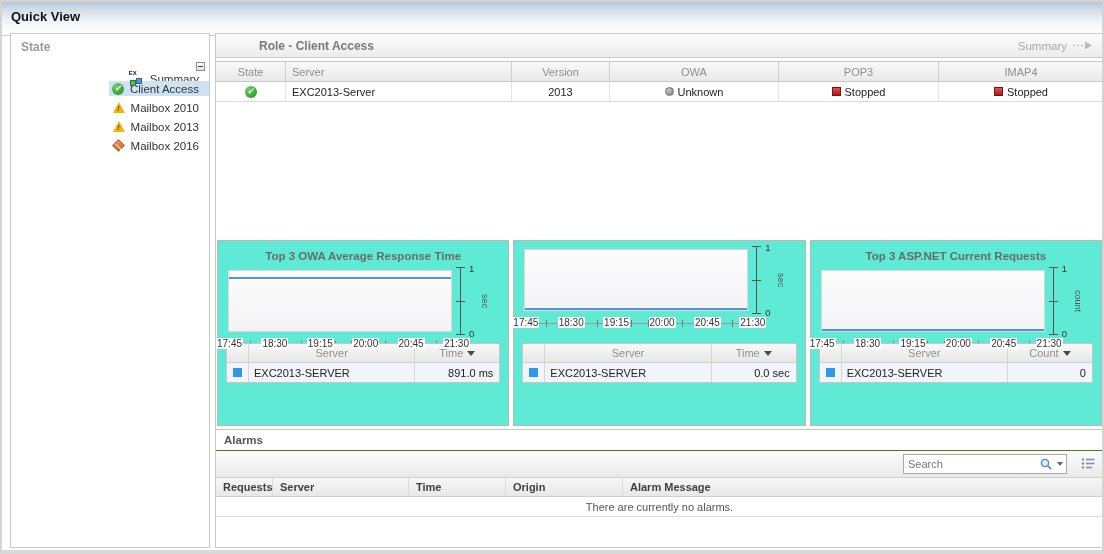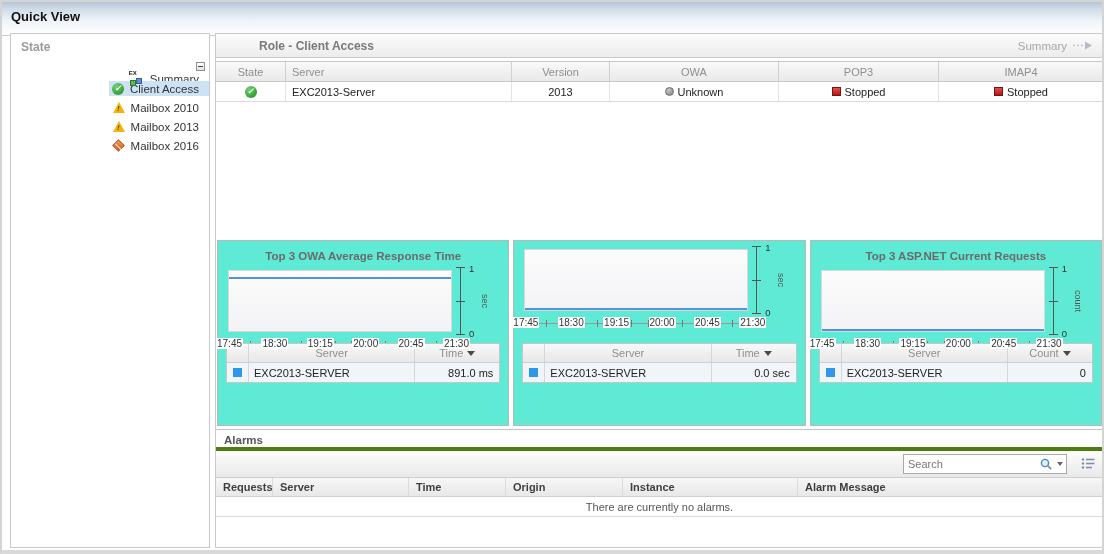--- a/index.html
+++ b/index.html
@@ -86,21 +86,21 @@
   .mc-sw { width:22px; flex:0 0 auto; display:flex; align-items:center; justify-content:center; align-self:stretch; border-right:1px solid #d6d6d6; }
   .mc-server { flex:1; text-align:center; align-self:stretch; display:flex; align-items:center; justify-content:center; border-right:1px solid #d6d6d6; }
   .mini-row .mc-server { justify-content:flex-start; padding-left:5px; }
   .mc-val { width:84px; flex:0 0 auto; display:flex; align-items:center; justify-content:center; gap:4px; }
   .mini-row .mc-val { justify-content:flex-end; padding-right:6px; }
   .series-swatch { width:9px; height:9px; background:#2f97e8; }
   .sort-caret { width:0; height:0; border-left:4px solid transparent; border-right:4px solid transparent; border-top:5px solid #4a4a4a; display:inline-block; }
 
   
   .alarms { flex:0 0 auto; height:118px; margin-top:3px; border-top:1px solid #c6c6c6; display:flex; flex-direction:column; }
-  .alarms-title { height:21px; padding:4px 0 0 8px; font-size:11.5px; font-weight:bold; color:#555; border-bottom:4px solid #4d7c0f; }
+  .alarms-title { height:21px; padding:4px 0 0 8px; font-size:11.5px; font-weight:bold; color:#555; border-bottom:1px solid #4d7c0f; }
   .alarms-toolbar { height:27px; background:linear-gradient(#fdfdfd,#e9e9e9); border-bottom:1px solid #cfcfcf; position:relative; }
   .search-box { position:absolute; right:36px; top:3px; width:164px; height:20px; border:1px solid #a9a9a9; background:#fff; }
   .search-box input { position:absolute; left:4px; top:1px; width:118px; height:16px; border:none; outline:none; font-family:"Liberation Sans", sans-serif; font-size:11px; color:#333; }
   .search-box input::placeholder { color:#777; }
   .search-icons { position:absolute; right:3px; top:2px; display:flex; align-items:center; gap:3px; cursor:pointer; }
   .dd-caret { width:0; height:0; border-left:3.5px solid transparent; border-right:3.5px solid transparent; border-top:4px solid #666; }
   .customize-btn { position:absolute; right:8px; top:6px; cursor:pointer; }
   .alarms-cols { display:flex; height:19px; background:linear-gradient(#f7f7f7,#e8e8e8); border-bottom:1px solid #cfcfcf; color:#3f3f3f; font-weight:bold; align-items:center; }
   .alarms-cols > div { padding-left:7px; border-right:1px solid #dcdcdc; align-self:stretch; display:flex; align-items:center; }
   .alarms-cols > div:last-child { border-right:none; }
@@ -404,20 +404,19 @@
             <rect x="5" y="5.7" width="8.5" height="1.6" fill="#7d93ab"></rect>
           <circle cx="2" cy="10.5" r="1.2" fill="#7d93ab"></circle>
             <rect x="5" y="9.7" width="6" height="1.6" fill="#7d93ab"></rect>
         </svg>
       </div>
       <div class="alarms-cols">
         <div class="ac-severity">Requests</div>
         <div class="ac-server">Server</div>
         <div class="ac-time">Time</div>
         <div class="ac-origin">Origin</div>
-        <div class="ac-instance">Instance</div>
         <div class="ac-msg">Alarm Message</div>
       </div>
       <div class="alarms-empty">There are currently no alarms.</div>
     </div>
 
   </div>
 </div>
 
 </body></html>

